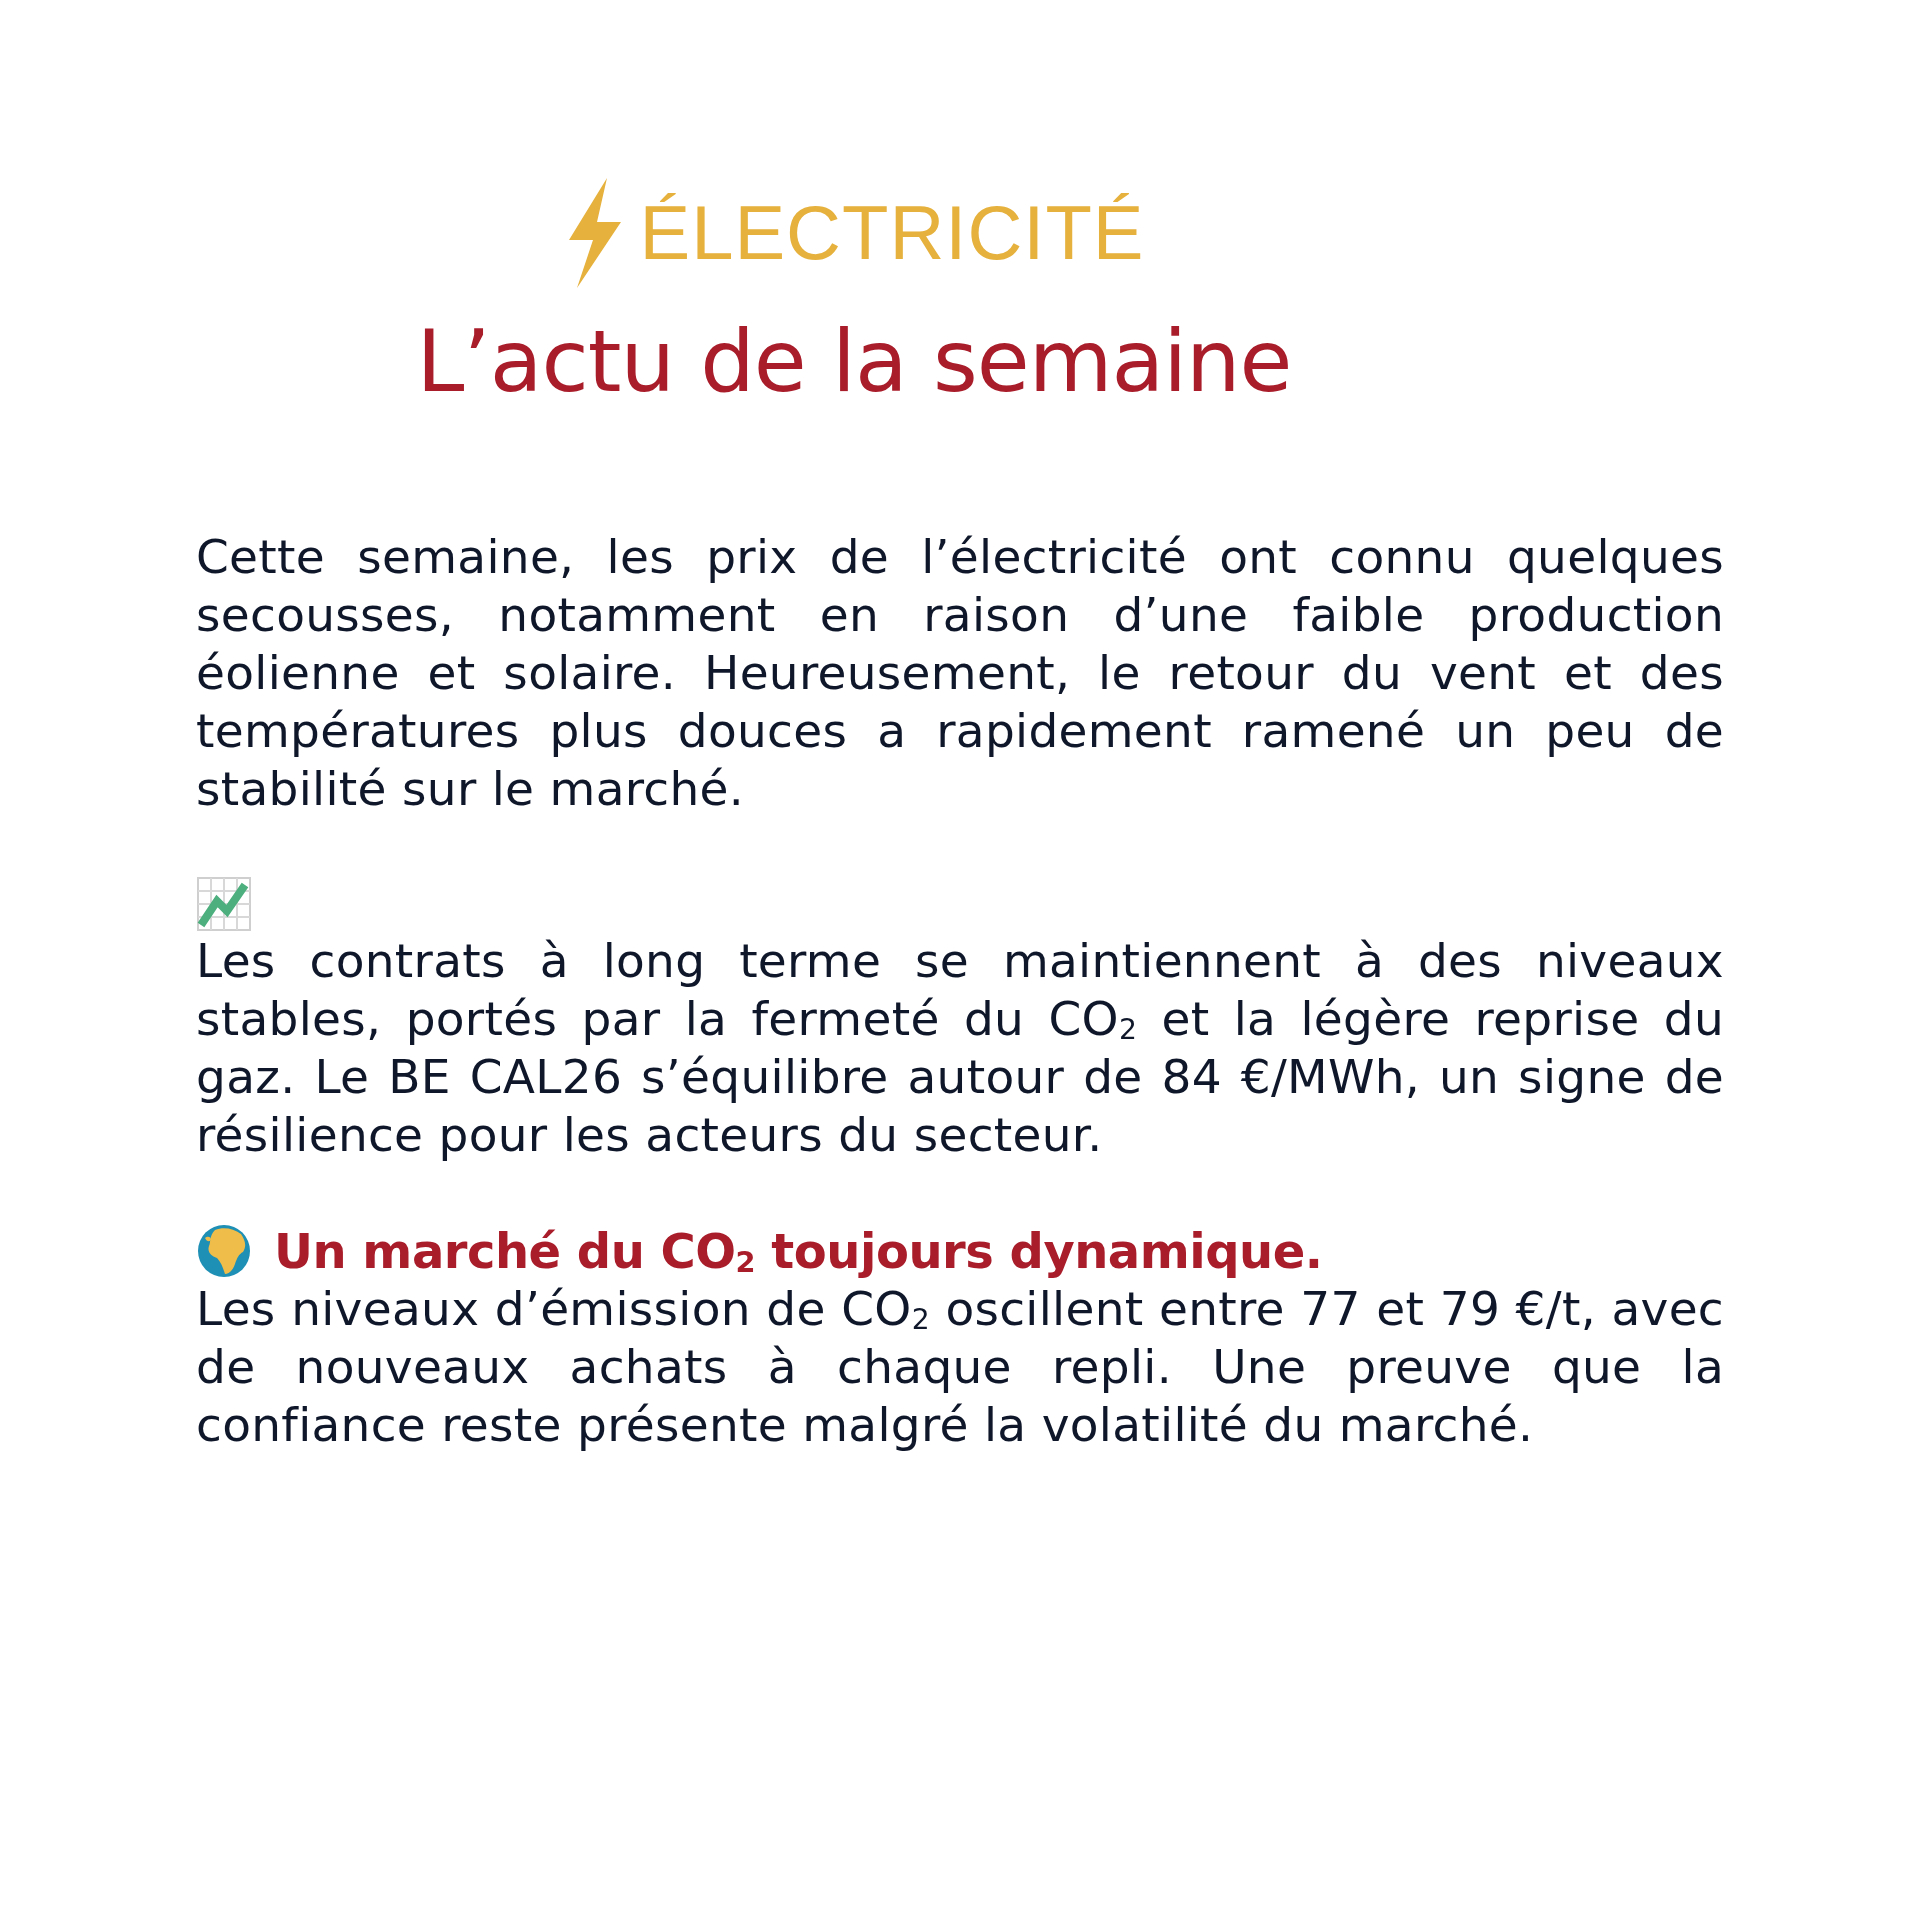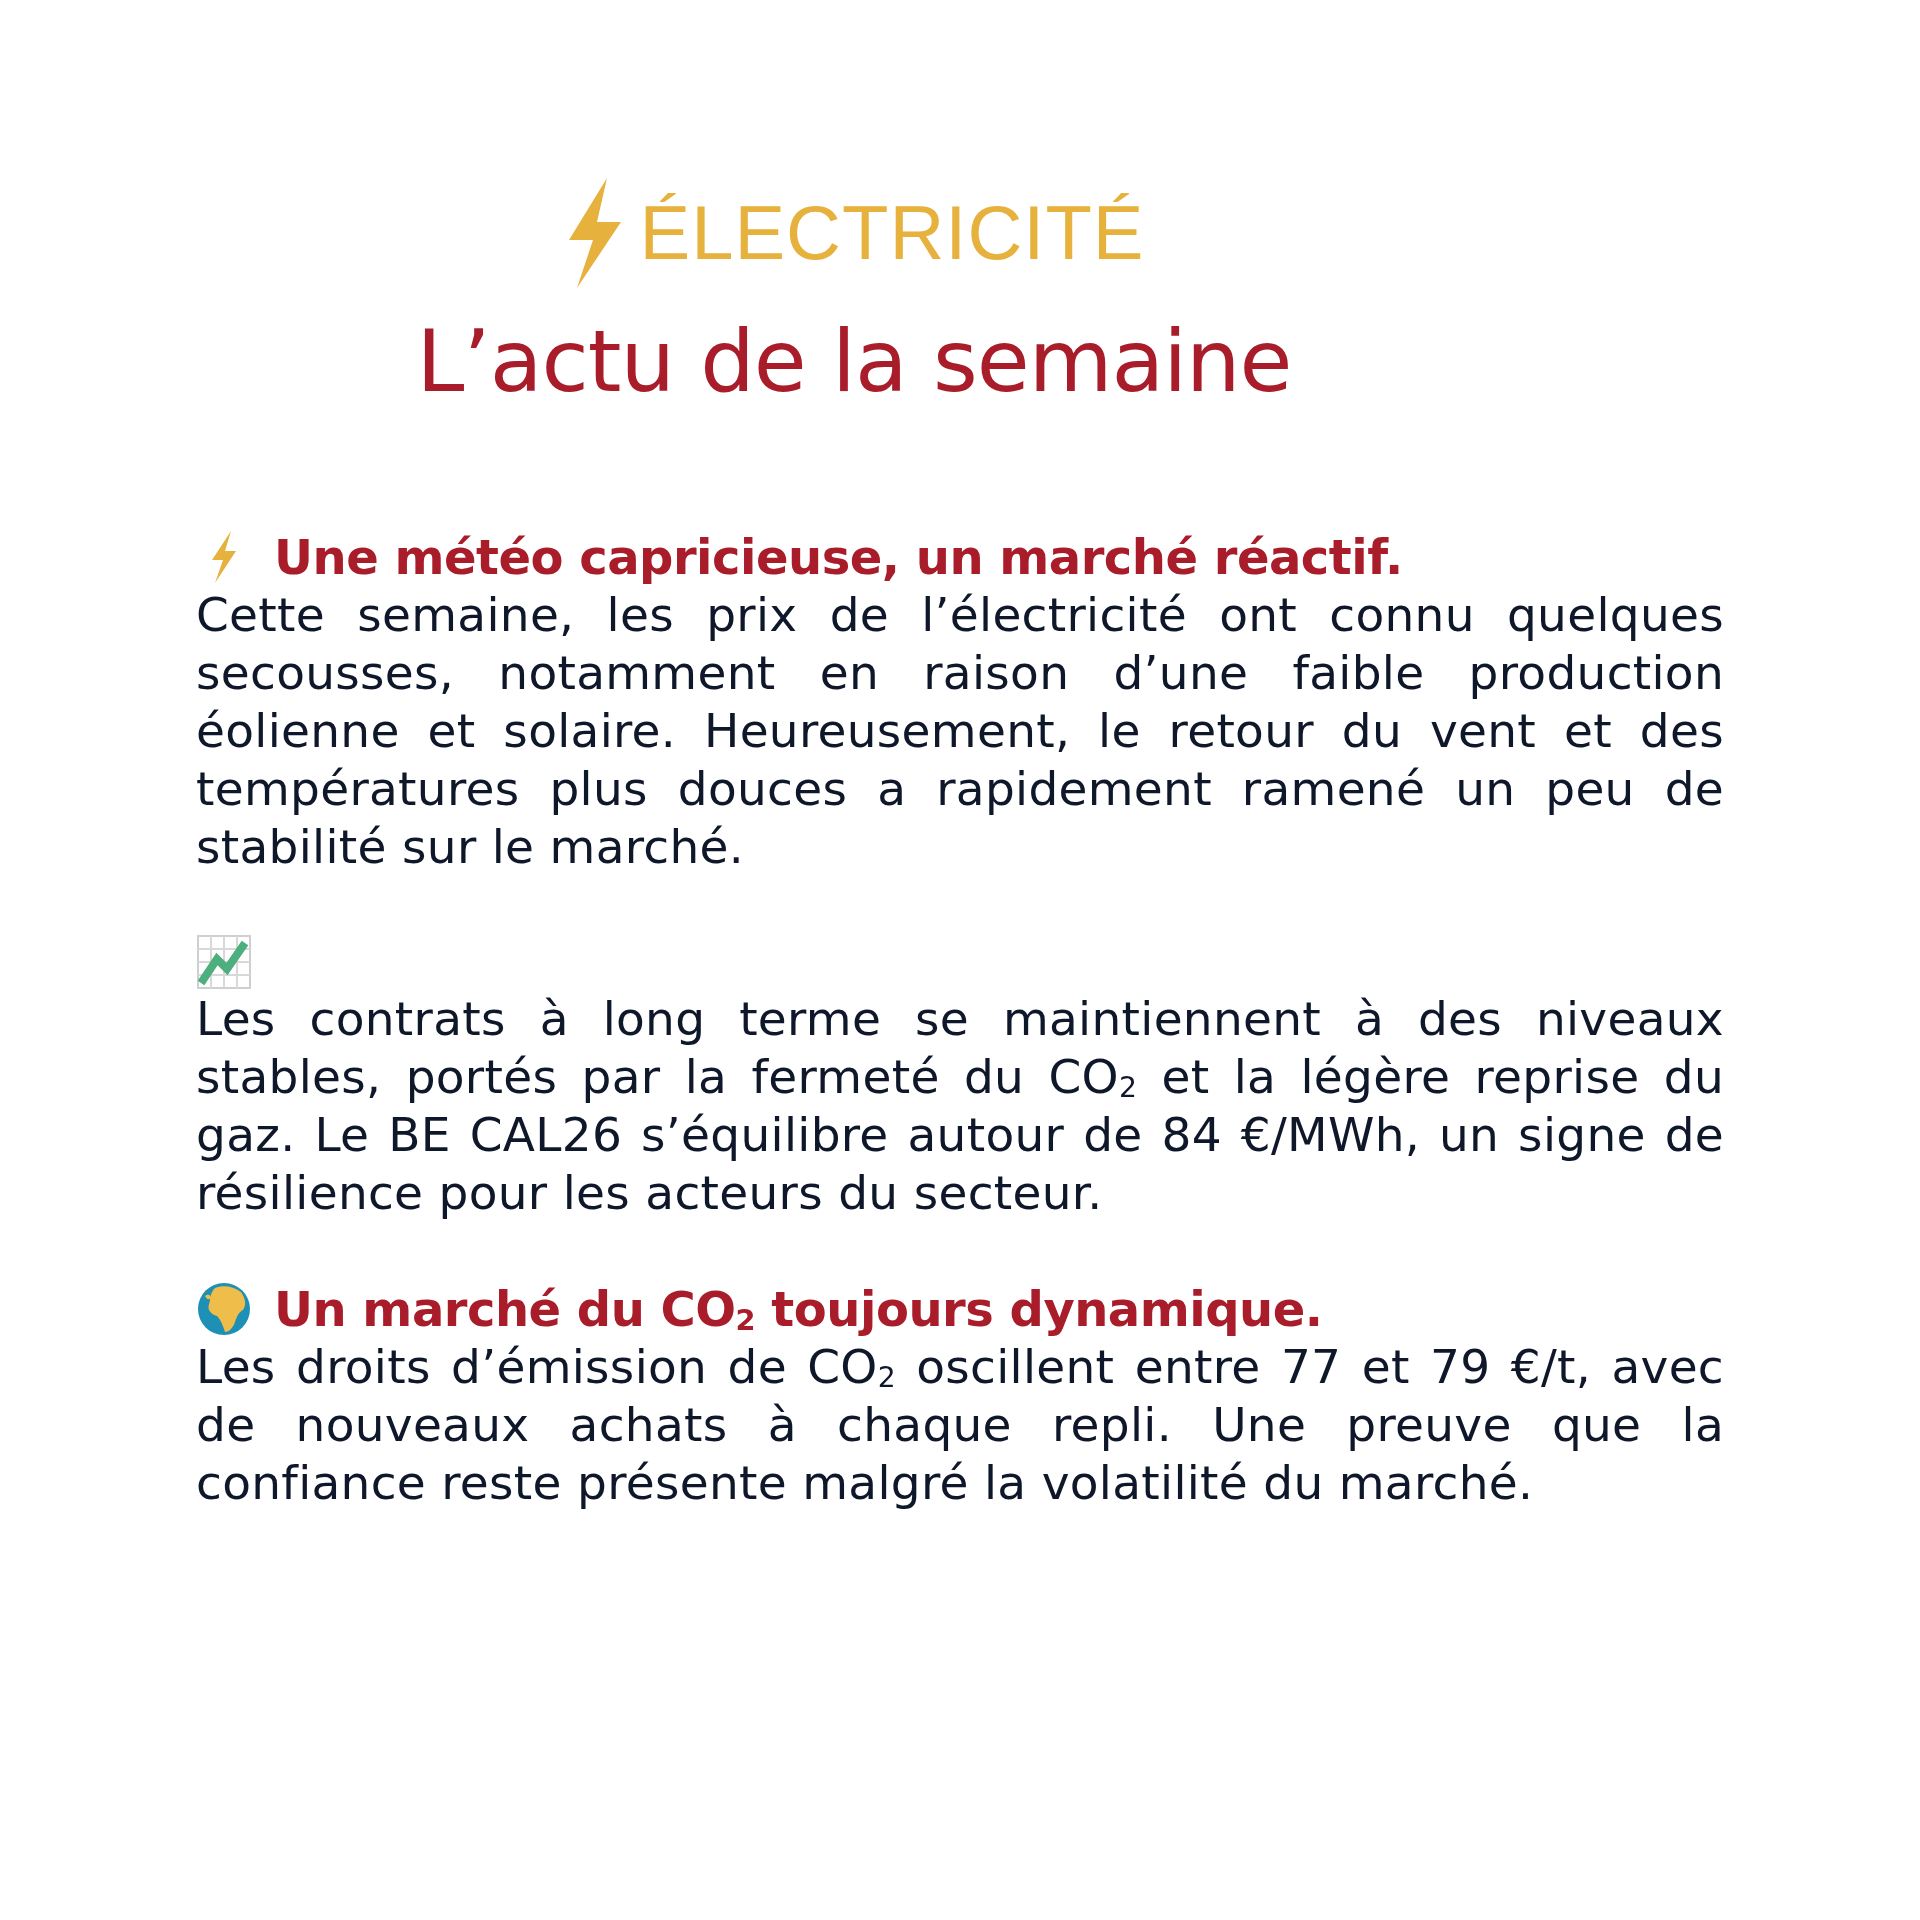--- a/index.html
+++ b/index.html
@@ -48,28 +48,20 @@
       <polygon points="44,0 6,62 30,62 14,110 58,44 34,44" fill="#E6B13C"></polygon>
     </svg>
     <span>ÉLECTRICITÉ</span>
   </div>
   <div class="title">L’actu de la semaine</div>
 </div>
 
 <div class="content">
 
   <div class="section">
-    <div class="sec-head">
-      <span class="sec-icon">
-        <svg width="30" height="52" viewBox="0 0 30 52">
-          <polygon points="22,0 3,29 14,29 6,52 27,20 16,20" fill="#E6B13C"></polygon>
-        </svg>
-      </span>
-      <span>Une météo capricieuse, un marché réactif.</span>
-    </div>
     <div class="body-text">Cette semaine, les prix de l’électricité ont connu quelques secousses, notamment en raison d’une faible production éolienne et solaire. Heureusement, le retour du vent et des températures plus douces a rapidement ramené un peu de stabilité sur le marché.</div>
   </div>
 
   <div class="section">
     <div class="sec-head">
       <span class="sec-icon">
         <svg width="54" height="54" viewBox="0 0 54 54">
           <rect x="1" y="1" width="52" height="52" fill="#fff" stroke="#cfcfcf" stroke-width="2"></rect>
           <line x1="14" y1="1" x2="14" y2="53" stroke="#d8d8d8" stroke-width="2"></line>
           <line x1="27" y1="1" x2="27" y2="53" stroke="#d8d8d8" stroke-width="2"></line>
@@ -88,16 +80,16 @@
     <div class="sec-head">
       <span class="sec-icon">
         <svg width="54" height="54" viewBox="0 0 54 54">
           <circle cx="27" cy="27" r="26" fill="#1E8FB5"></circle>
           <path d="M18,6 C26,3 36,4 44,10 C48,16 50,22 46,28 C42,30 40,34 38,40 C36,46 32,50 28,50 C26,44 24,38 20,34 C14,32 10,28 12,22 C14,18 12,12 18,6 Z" fill="#EEBD4A"></path>
           <path d="M8,14 C10,12 14,12 14,16 C12,18 10,18 8,14 Z" fill="#EEBD4A"></path>
         </svg>
       </span>
       <span><span>Un marché du CO</span><sub>2</sub><span> toujours dynamique.</span></span>
     </div>
-    <div class="body-text"><span>Les droits d’émission de CO</span><sub>2</sub><span> oscillent entre 77 et 79 €/t, avec de nouveaux achats à chaque repli. Une preuve que la confiance reste présente malgré la volatilité du marché.</span></div>
+    <div class="body-text"><span>Les niveaux d’émission de CO</span><sub>2</sub><span> oscillent entre 77 et 79 €/t, avec de nouveaux achats à chaque repli. Une preuve que la confiance reste présente malgré la volatilité du marché.</span></div>
   </div>
 
 </div>
 
 </body></html>

